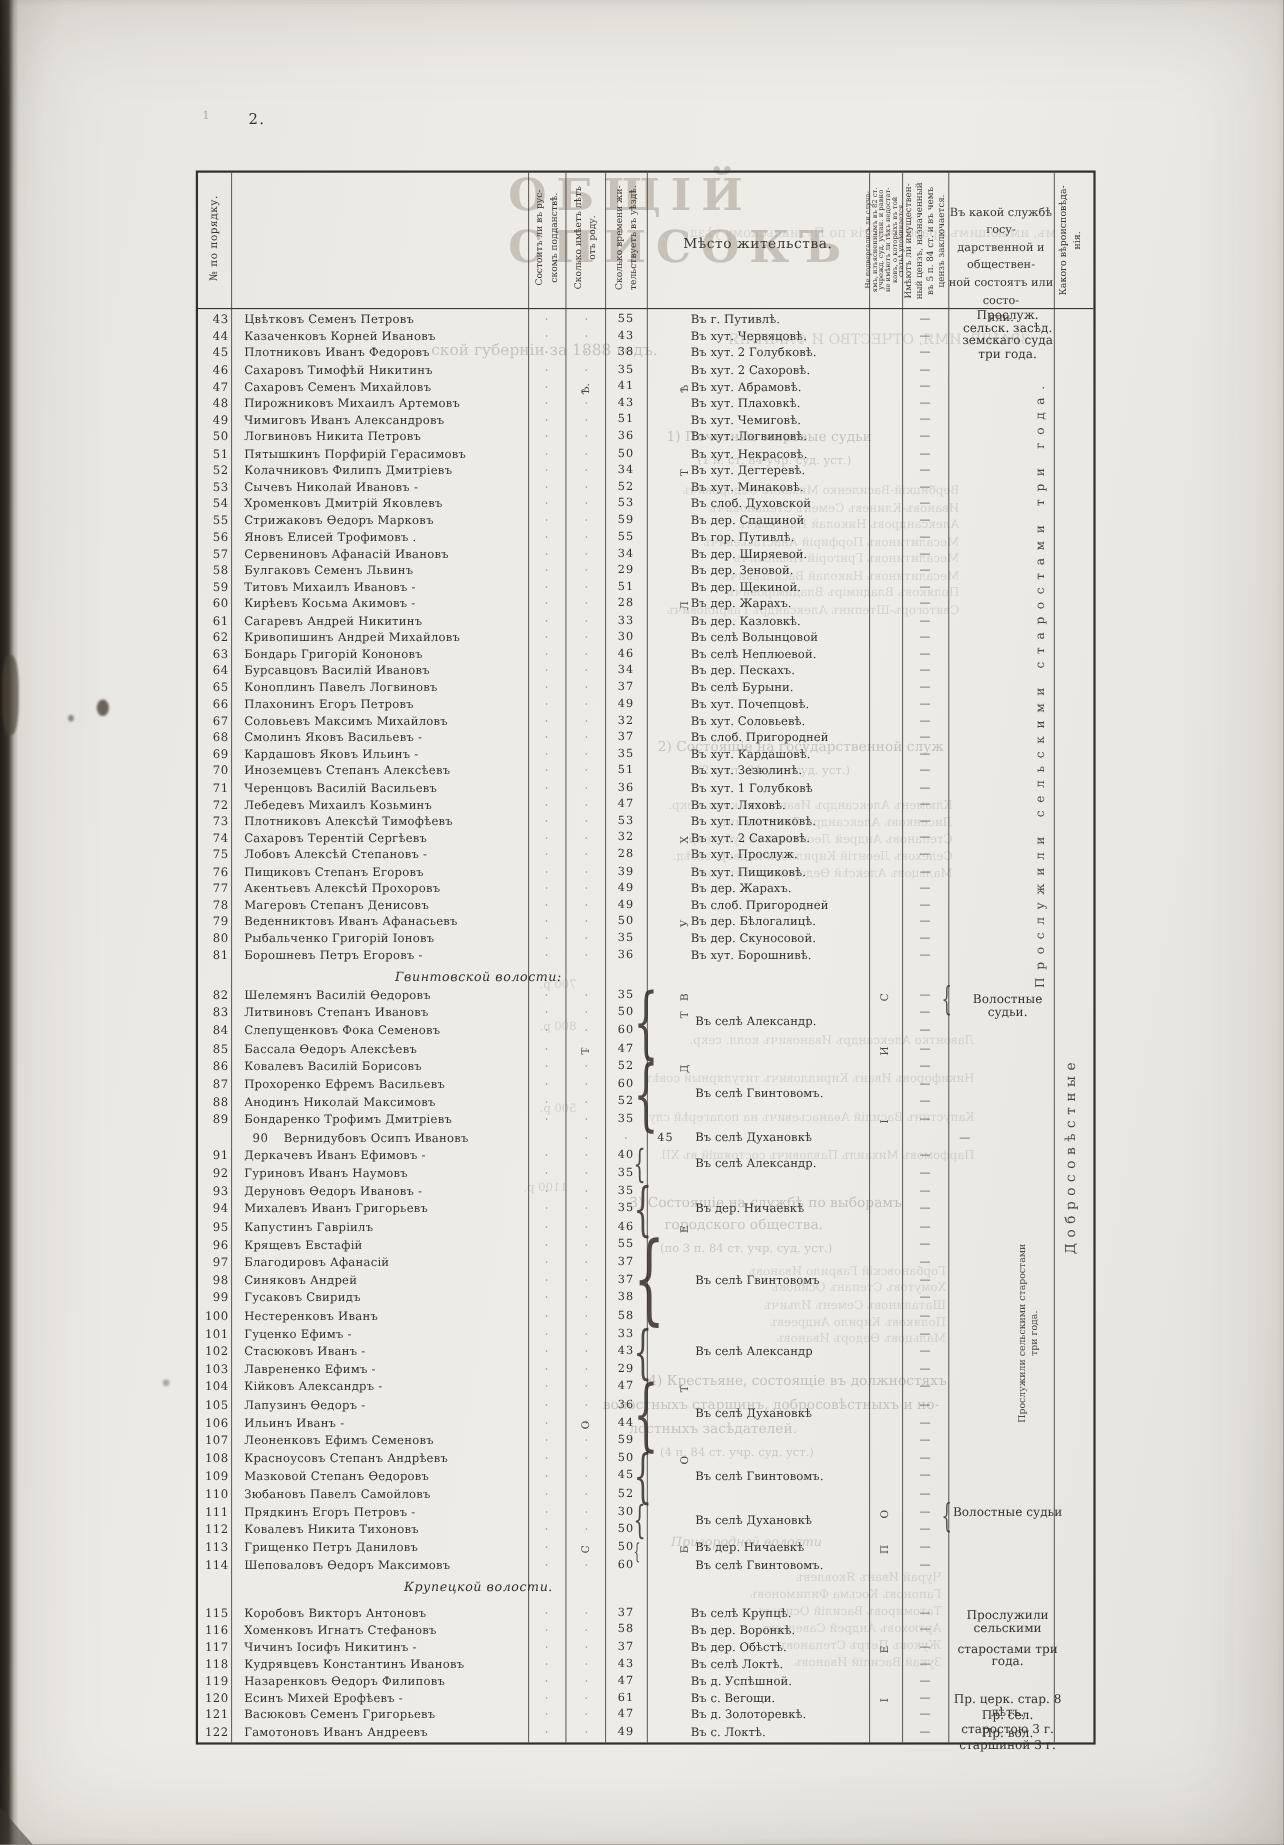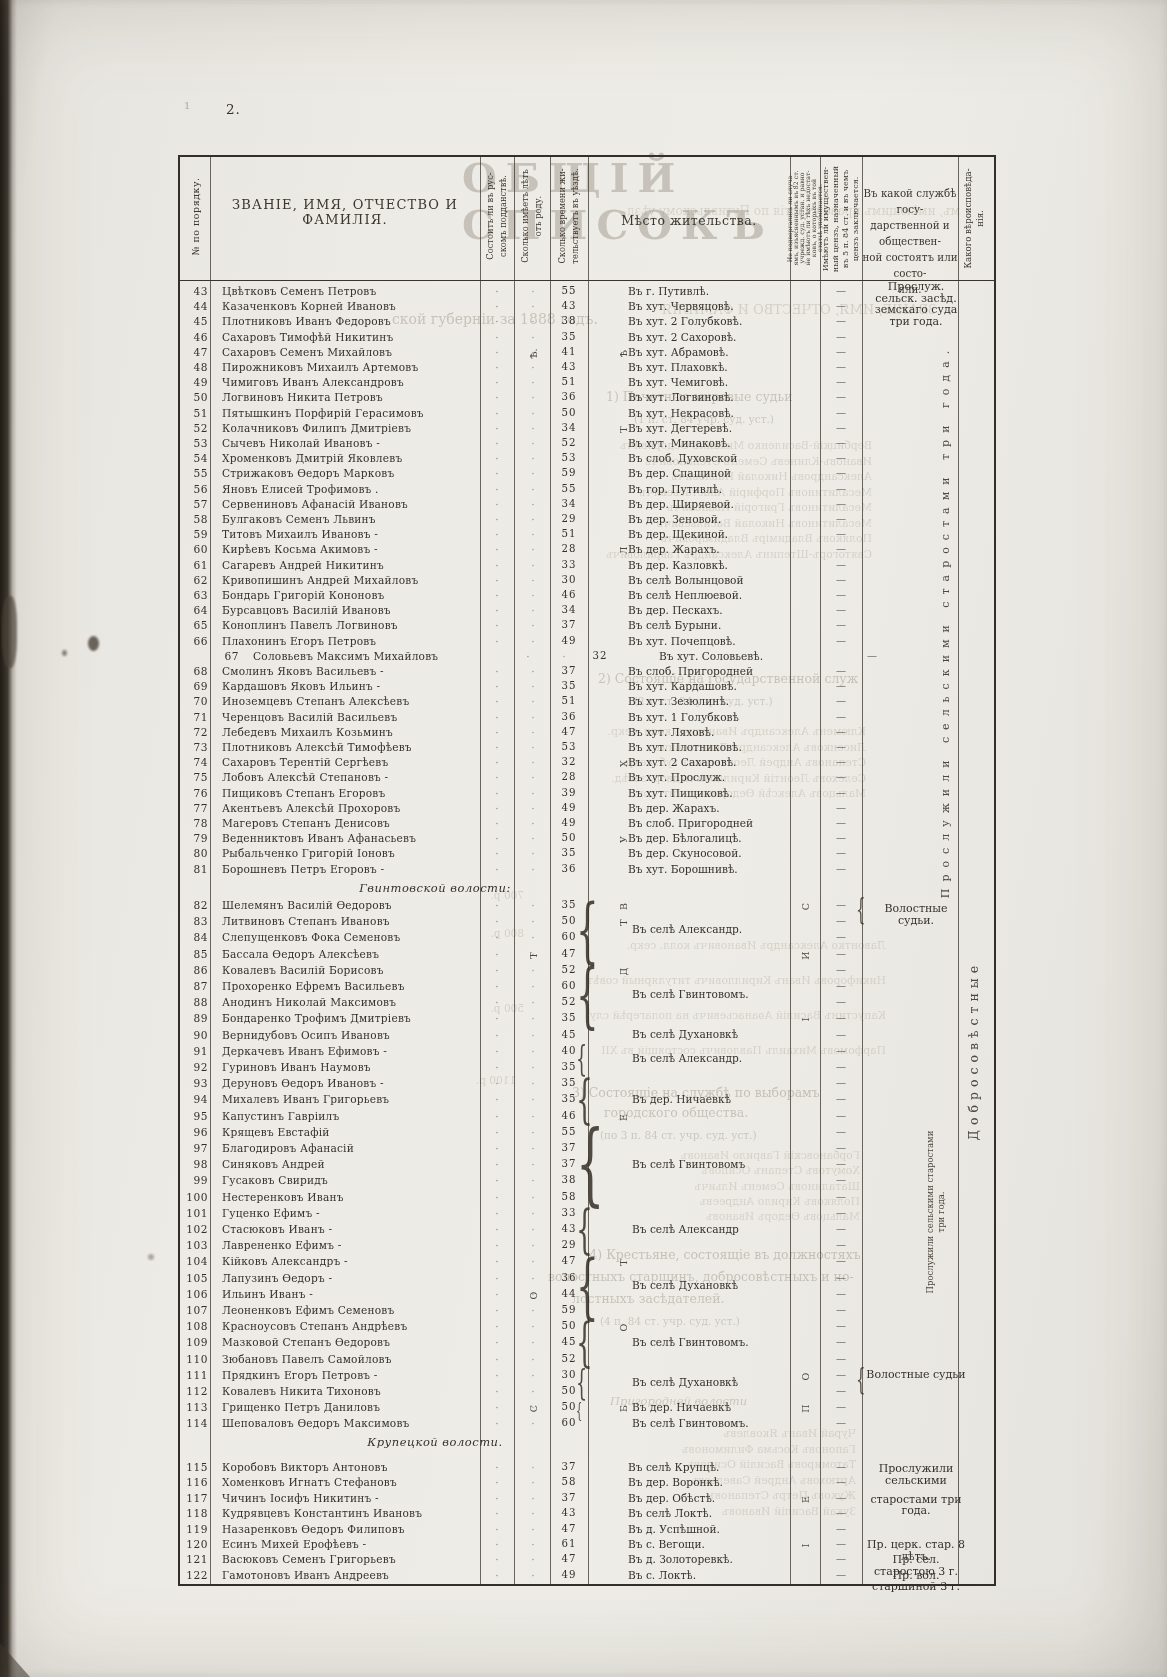--- a/index.html
+++ b/index.html
@@ -125,21 +125,20 @@
     <div class="vl vl3"></div>
     <div class="vl vl4"></div>
     <div class="vl vl5"></div>
     <div class="vl vl6"></div>
     <div class="vl vl7"></div>
     <div class="vl vl8"></div>
     <div class="vl vl9"></div>
     <div class="hb"></div>
 
     <div class="rot h-num hc">№ по порядку.</div>
-    <div class="hc h-name">ЗВАНІЕ, ИМЯ, ОТЧЕСТВО И ФАМИЛІЯ.</div>
     <div class="rot h-cit hc">Состоитъ ли въ рус-
 скомъ подданствѣ.</div>
     <div class="rot h-age hc">Сколько имѣетъ лѣтъ
 отъ роду.</div>
     <div class="rot h-res hc">Сколько времени жи-
 тельствуетъ въ уѣздѣ.</div>
     <div class="hc h-place">Мѣсто жительства.</div>
     <div class="rot h-court hc">Не подвергались ли случа-
 ямъ, изъясненнымъ въ 82 ст.
 учрежд. суд. устан. и равно
@@ -367,21 +366,21 @@
         </div>
         <div class="rw" style="top: 477.6px;">
           <span class="n">66</span>
           <span class="nm">Плахонинъ Егоръ Петровъ</span>
           <span class="d3">·</span>
           <span class="d4">·</span>
           <span class="ag">49</span>
           <span class="pl">Въ хут. Почепцовѣ.</span>
           <span class="dash">—</span>
         </div>
-        <div class="rw" style="top: 492.8px; margin-left: 31px;">
+        <div class="rw" style="top: 492.8px;">
           <span class="n">67</span>
           <span class="nm">Соловьевъ Максимъ Михайловъ</span>
           <span class="d3">·</span>
           <span class="d4">·</span>
           <span class="ag">32</span>
           <span class="pl">Въ хут. Соловьевѣ.</span>
           <span class="dash">—</span>
         </div>
         <div class="rw" style="top: 508px;">
           <span class="n">68</span>
@@ -566,21 +565,21 @@
           <span class="dash">—</span>
         </div>
         <div class="rw" style="top: 855.4px;">
           <span class="n">89</span>
           <span class="nm">Бондаренко Трофимъ Дмитріевъ</span>
           <span class="d3">·</span>
           <span class="d4">·</span>
           <span class="ag">35</span>
           <span class="dash">—</span>
         </div>
-        <div class="rw" style="top: 871.6px;">
+        <div class="rw" style="top: 871.6px; margin-left: 36px;">
           <span class="n">90</span>
           <span class="nm">Вернидубовъ Осипъ Ивановъ</span>
           <span class="d3">·</span>
           <span class="d4">·</span>
           <span class="ag">45</span>
           <span class="dash">—</span>
         </div>
         <div class="rw" style="top: 887.8px;">
           <span class="n">91</span>
           <span class="nm">Деркачевъ Иванъ Ефимовъ -</span>

